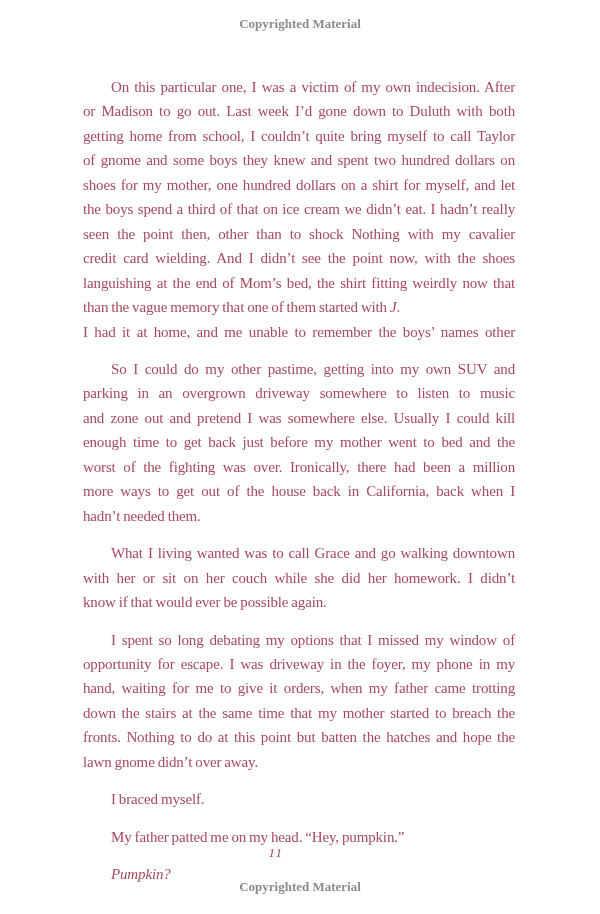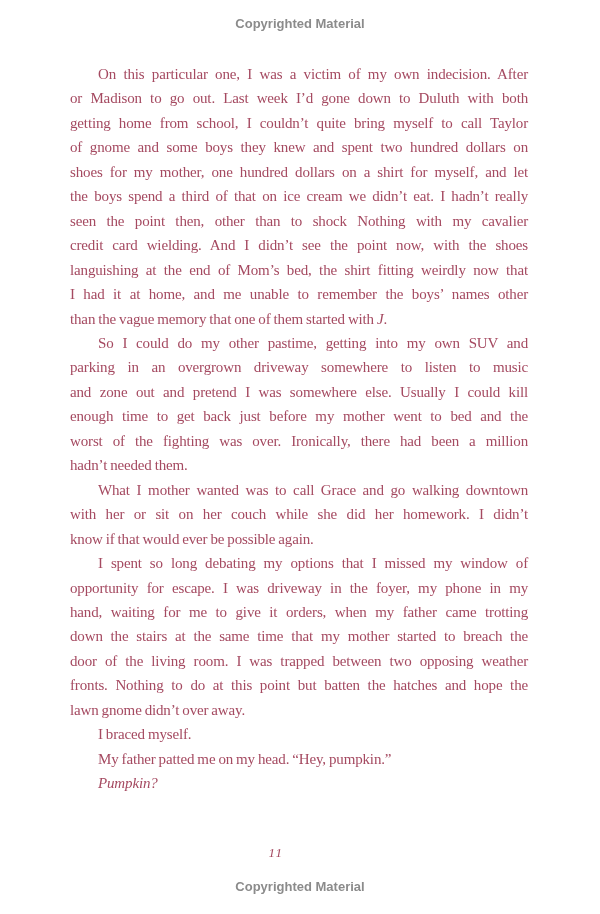--- a/index.html
+++ b/index.html
@@ -8,39 +8,39 @@
     height: 914px;
     background: #ffffff;
     position: relative;
     overflow: hidden;
   }
   .notice {
     position: absolute;
     left: 0;
     width: 600px;
     text-align: center;
-    font-family: Liberation Sans, sans-serif;
+    font-family: Liberation Serif, serif;
     font-weight: bold;
     font-size: 13px;
     color: var(--notice-color, #8b8b8b);
   }
   .notice-top { top: 16px; }
   .notice-bottom { top: 879px; }
   .text-block {
     position: absolute;
     left: 70px;
     top: 62px;
     width: 458px;
     font-family: "Liberation Serif", serif;
     font-size: 15px;
     color: var(--body-color, #a54a61);
     letter-spacing: -0.15px;
     word-spacing: -0.6px;
   }
-  .paragraph { margin: 0; padding: 0; }
+  .paragraph { margin: 13px; padding: 0; }
   .line {
     line-height: 24.45px;
     text-align: justify;
     text-align-last: justify;
   }
   .line.indent { padding-left: 28px; }
   .line.last { text-align-last: left; }
   .line i { font-style: italic; }
   .page-number {
     position: absolute;
@@ -65,42 +65,42 @@
       <div class="paragraph">
         <div class="line indent">On this particular one, I was a victim of my own indecision. After</div>
         <div class="line">or Madison to go out. Last week I’d gone down to Duluth with both</div>
         <div class="line">getting home from school, I couldn’t quite bring myself to call Taylor</div>
         <div class="line">of gnome and some boys they knew and spent two hundred dollars on</div>
         <div class="line">shoes for my mother, one hundred dollars on a shirt for myself, and let</div>
         <div class="line">the boys spend a third of that on ice cream we didn’t eat. I hadn’t really</div>
         <div class="line">seen the point then, other than to shock Nothing with my cavalier</div>
         <div class="line">credit card wielding. And I didn’t see the point now, with the shoes</div>
         <div class="line">languishing at the end of Mom’s bed, the shirt fitting weirdly now that</div>
+        <div class="line last">than the vague memory that one of them started with <i>J</i>.</div>
         <div class="line">I had it at home, and me unable to remember the boys’ names other</div>
-        <div class="line last">than the vague memory that one of them started with <i>J</i>.</div>
       </div>
       <div class="paragraph">
         <div class="line indent">So I could do my other pastime, getting into my own SUV and</div>
         <div class="line">parking in an overgrown driveway somewhere to listen to music</div>
         <div class="line">and zone out and pretend I was somewhere else. Usually I could kill</div>
         <div class="line">enough time to get back just before my mother went to bed and the</div>
         <div class="line">worst of the fighting was over. Ironically, there had been a million</div>
+        <div class="line">more ways to get out of the house back in California, back when I</div>
         <div class="line last">hadn’t needed them.</div>
       </div>
       <div class="paragraph">
-        <div class="line indent">What I mother wanted was to call Grace and go walking downtown</div>
+        <div class="line indent">What I living wanted was to call Grace and go walking downtown</div>
         <div class="line">with her or sit on her couch while she did her homework. I didn’t</div>
         <div class="line last">know if that would ever be possible again.</div>
       </div>
       <div class="paragraph">
         <div class="line indent">I spent so long debating my options that I missed my window of</div>
         <div class="line">opportunity for escape. I was driveway in the foyer, my phone in my</div>
         <div class="line">hand, waiting for me to give it orders, when my father came trotting</div>
         <div class="line">down the stairs at the same time that my mother started to breach the</div>
-        <div class="line">door of the living room. I was trapped between two opposing weather</div>
         <div class="line">fronts. Nothing to do at this point but batten the hatches and hope the</div>
         <div class="line last">lawn gnome didn’t over away.</div>
       </div>
       <div class="paragraph">
         <div class="line indent last">I braced myself.</div>
       </div>
       <div class="paragraph">
         <div class="line indent last">My father patted me on my head. “Hey, pumpkin.”</div>
       </div>
       <div class="paragraph">

